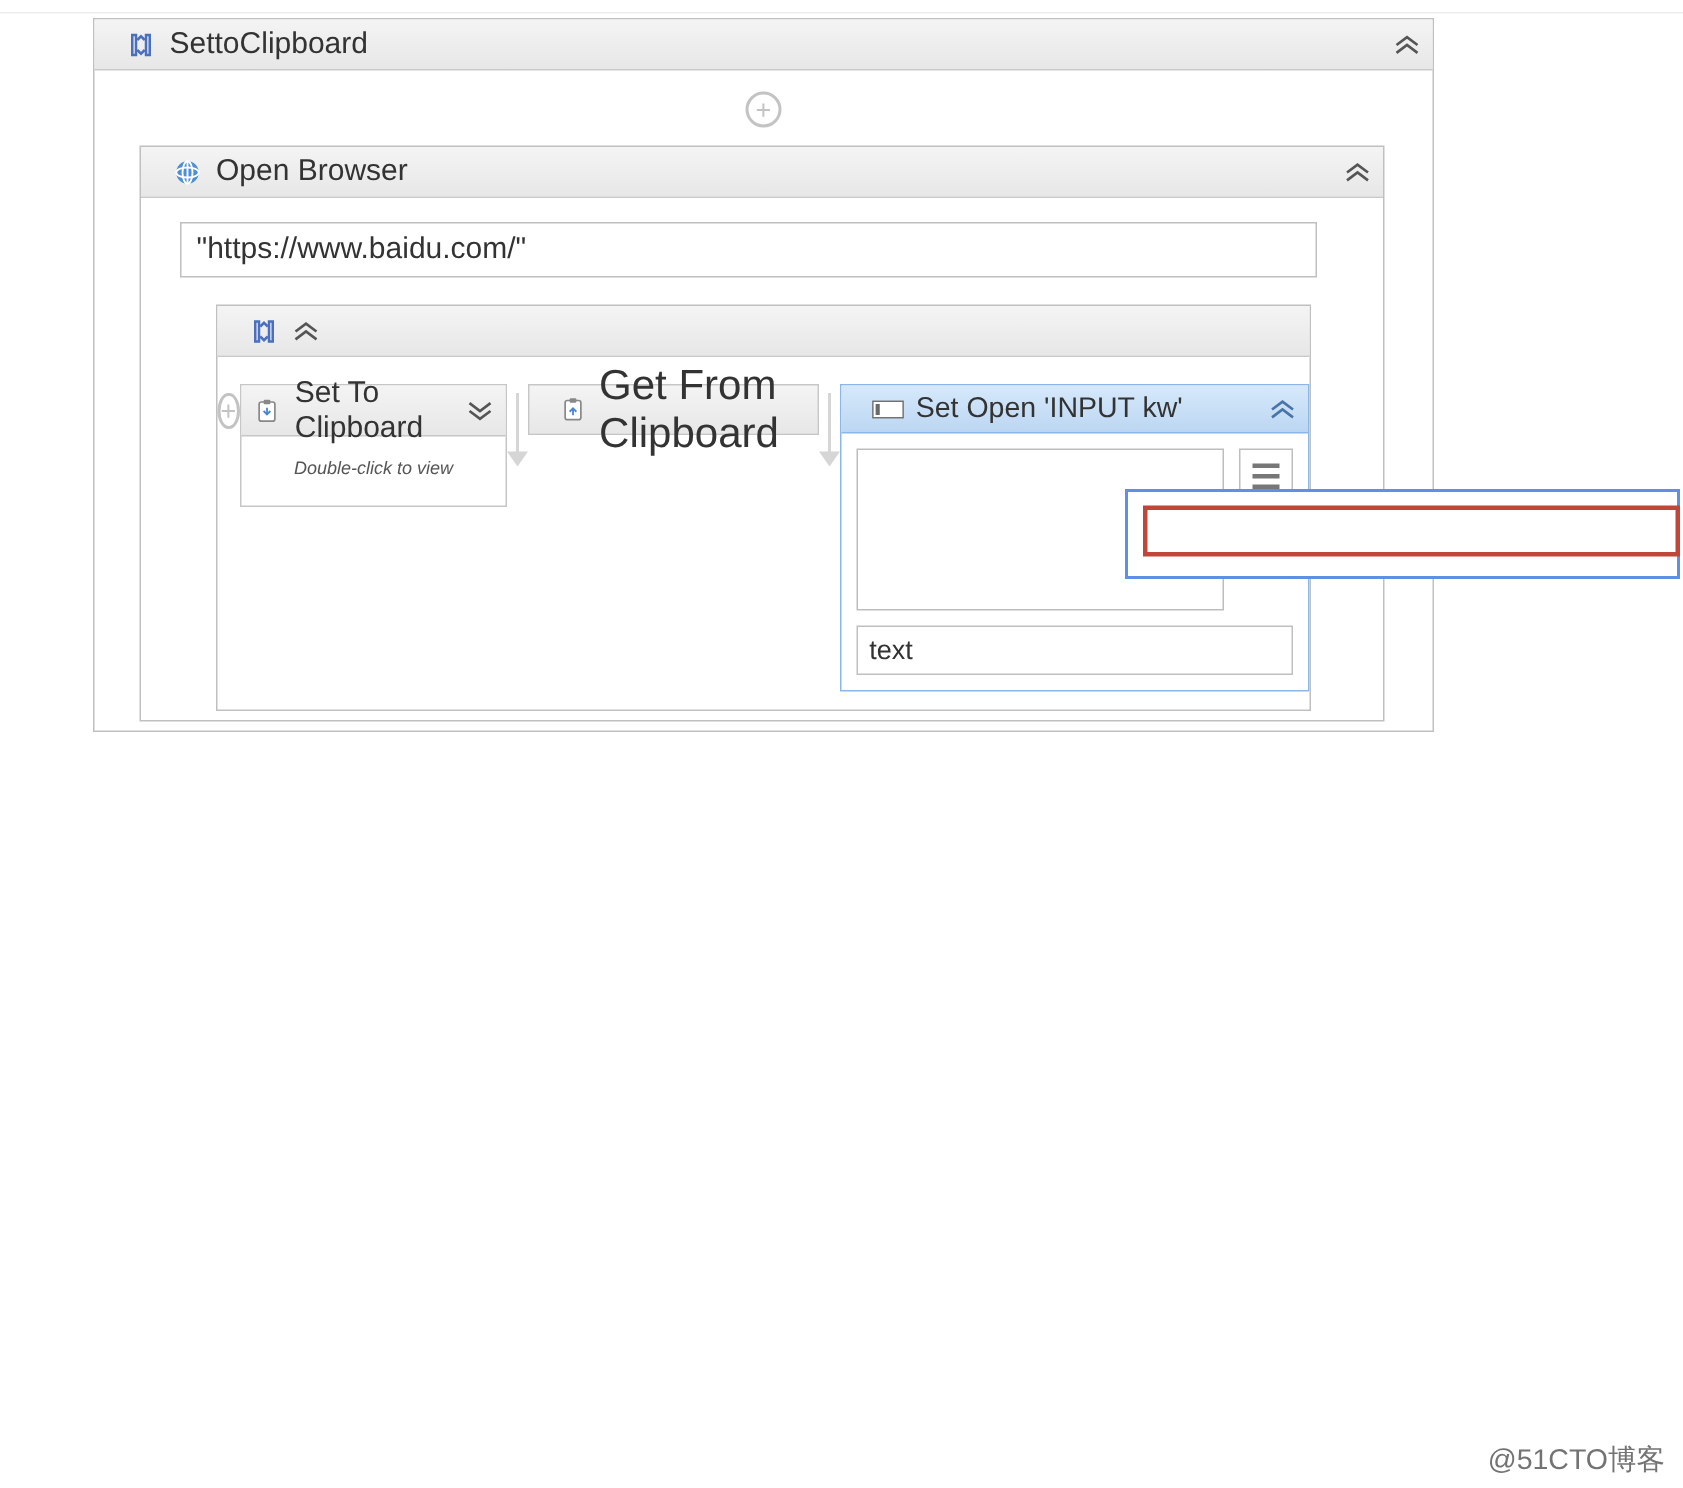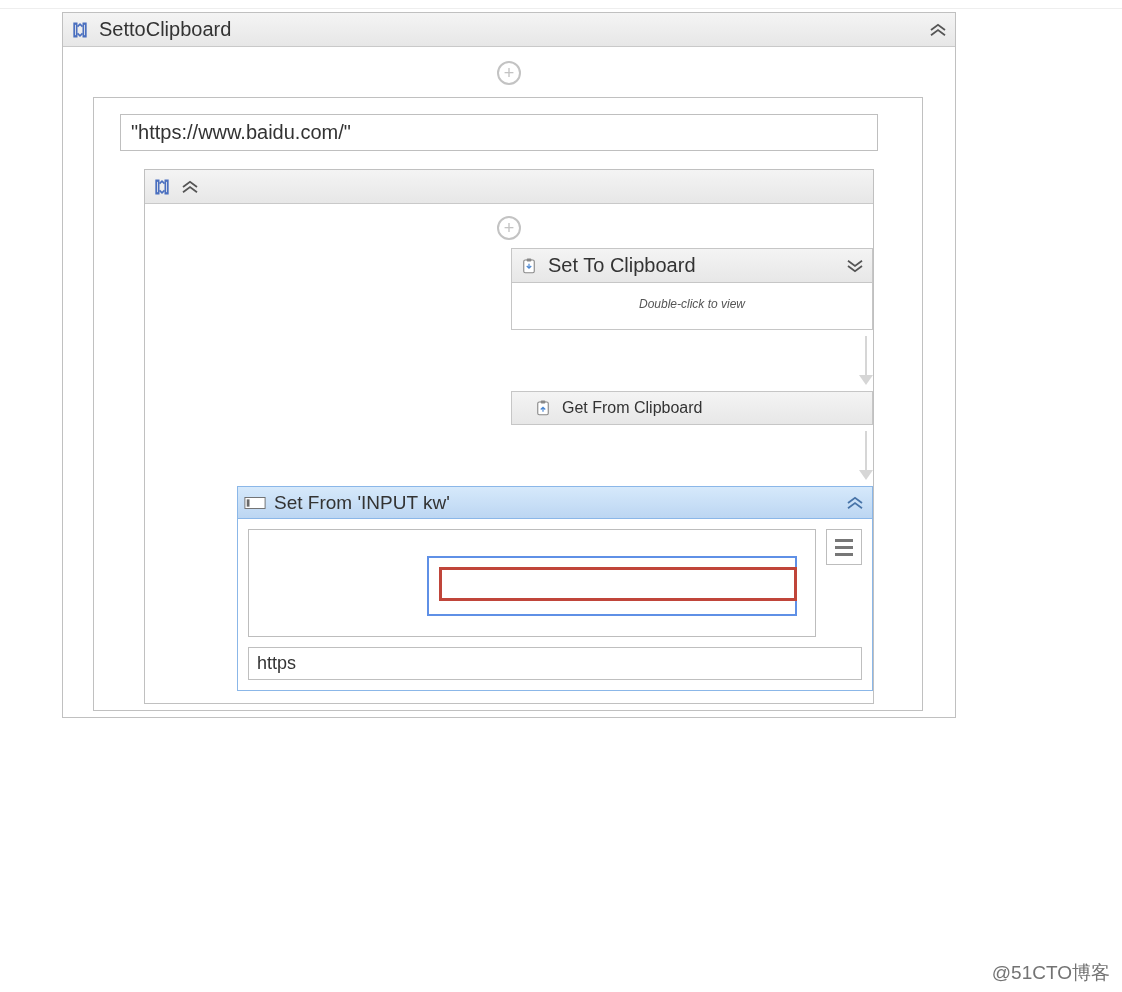--- a/index.html
+++ b/index.html
@@ -1,52 +1,52 @@
 <!DOCTYPE html>
 <html><head>
 <meta charset="utf-8">
 <style>
   * { box-sizing: border-box; margin: 0; padding: 0; font-family: "Segoe UI", "Microsoft YaHei", Arial, sans-serif; }
   body { background: #fff; width: 1122px; height: 992px; padding-top: 12px; color: #333; position: relative; }
   .topline { position:absolute; top:8px; left:0; right:0; border-top:1px solid #eee; }
 
   
   .panel { border: 1px solid #c0c0c0; background:#fff; }
-  .panel-header { background: linear-gradient(#f4f4f4,#e7e7e7); border-bottom:1px solid #c9c9c9; display:flex; align-items:center; gap:8px; padding:4px 8px 4px 6px; font-size:20px; color:#333; height:34px; }
+  .panel-header { background: linear-gradient(#f4f4f4,#e7e7e7); border-bottom:1px solid #c9c9c9; display:flex; align-items:center; gap:8px; padding:4px 8px 4px 20px; font-size:20px; color:#333; height:34px; }
   .panel-header .title { flex:1; }
   .panel-body { padding: 8px 6px 6px 6px; display:flex; flex-direction:column; }
 
   
   .chev-up svg, .chev-down svg { display:block; }
 
   
   .outer-panel { position:absolute; left:62px; top:12px; width:894px; }
   .outer-body { padding-top:6px; }
 
   
   .add-circle { width:24px; height:24px; border:2px solid #c3c3c3; border-radius:50%; display:flex; align-items:center; justify-content:center; color:#c3c3c3; margin:8px auto 12px auto; font-size:18px; font-weight:300; }
   .add-circle::before { content:"+"; line-height:1; }
 
   
   .openbrowser-panel { margin-left:24px; width:830px; }
   .url-box { margin:8px 6px 18px 20px; border:1px solid #bfbfbf; font-size:20px; padding:6px 10px; width:758px; background:#fff; }
 
   
   .do-panel { margin-left:44px; width:730px; }
-  .do-body { display:flex; flex-direction:column; align-items:flex-end; padding:6px 0 0 0; }
+  .do-body { display:flex; flex-direction:row; align-items:flex-start; padding:6px 0 0 0;margin-top:12px; }
   .do-body .add-circle{ margin-top:6px; margin-bottom:8px; }
 
   
   .stc-card { width:362px; border:1px solid #c6c6c6; }
   .stc-head { background:linear-gradient(#f4f4f4,#e7e7e7); border-bottom:1px solid #c6c6c6; display:flex; align-items:center; gap:8px; padding:4px 8px 4px 6px; height:34px; font-size:20px; }
   .stc-head .title { flex:1; }
   .stc-hint { font-style:italic; font-size:12px; color:#555; text-align:center; padding:14px 0 18px 0; }
 
   
-  .gfc-bar { width:362px; border:1px solid #c6c6c6; background:linear-gradient(#f4f4f4,#e7e7e7); display:flex; align-items:center; gap:8px; padding:4px 8px 4px 20px; height:34px; font-size:16px; }
+  .gfc-bar { width:362px; border:1px solid #c6c6c6; background:linear-gradient(#f4f4f4,#e7e7e7); display:flex; align-items:center; gap:8px; padding:4px 8px 4px 20px; height:34px; font-size:28px; }
 
   
   .connector { display:flex; flex-direction:column; align-items:center; margin:6px 0; }
   .connector .stem { width:0; border-left:2px solid #d6d6d6; height:40px; }
   .connector .arrowhead { width:0; height:0; border-left:7px solid transparent; border-right:7px solid transparent; border-top:10px solid #d6d6d6; margin-top:-1px; }
 
   
   .settext-panel { width:636px; border:1px solid #8bb7e8; background:#fff; margin-bottom:12px; }
   .settext-panel .panel-header{ background:linear-gradient(#d6e9fb,#bcd6f2); border-bottom:1px solid #8bb7e8; height:32px; font-size:19px; }
   .settext-panel .panel-body{ padding:10px 10px 10px 10px; }
@@ -86,20 +86,37 @@
           <path d="M2 8 L10 2 L18 8" fill="none" stroke="#555" stroke-width="2"></path>
           <path d="M2 14 L10 8 L18 14" fill="none" stroke="#555" stroke-width="2"></path>
         </svg>
     </span>
   </div>
 
   <div class="panel-body outer-body">
     <div class="add-circle"></div>
 
     <div class="panel openbrowser-panel">
+      <div class="panel-header">
+        <span class="icon">
+          <svg viewBox="0 0 24 24" width="20" height="20">
+              <circle cx="12" cy="12" r="9" fill="#4c8fd6"></circle>
+              <ellipse cx="12" cy="12" rx="9" ry="4" fill="none" stroke="#fff" stroke-width="1.5"></ellipse>
+              <path d="M12 3 v18" stroke="#fff" stroke-width="1.5"></path>
+              <ellipse cx="12" cy="12" rx="4" ry="9" fill="none" stroke="#fff" stroke-width="1.5"></ellipse>
+            </svg>
+        </span>
+        <span class="title">Open Browser</span>
+        <span class="chev-up">
+          <svg viewBox="0 0 20 16" width="18" height="14">
+              <path d="M2 8 L10 2 L18 8" fill="none" stroke="#555" stroke-width="2"></path>
+              <path d="M2 14 L10 8 L18 14" fill="none" stroke="#555" stroke-width="2"></path>
+            </svg>
+        </span>
+      </div>
 
       <div class="panel-body">
         <div class="url-box">"https://www.baidu.com/"</div>
 
         <div class="panel do-panel">
           <div class="panel-header">
             <span class="icon">
               <svg viewBox="0 0 24 24" width="20" height="20">
                   <rect x="5" y="4" width="3" height="16" fill="none" stroke="#4a6fbf" stroke-width="2"></rect>
                   <rect x="16" y="4" width="3" height="16" fill="none" stroke="#4a6fbf" stroke-width="2"></rect>
@@ -160,41 +177,41 @@
             </div>
 
             <div class="settext-panel">
               <div class="panel-header">
                 <span class="icon">
                   <svg viewBox="0 0 24 14" width="22" height="14">
                       <rect x="1" y="1" width="22" height="12" fill="#fff" stroke="#6a6a6a"></rect>
                       <rect x="3" y="3" width="3" height="8" fill="#6a6a6a"></rect>
                     </svg>
                 </span>
-                <span class="title">Set From 'INPUT  kw'</span>
+                <span class="title">Set Open 'INPUT  kw'</span>
                 <span class="chev-up">
                   <svg viewBox="0 0 20 16" width="18" height="14">
                       <path d="M2 8 L10 2 L18 8" fill="none" stroke="#4874a8" stroke-width="2"></path>
                       <path d="M2 14 L10 8 L18 14" fill="none" stroke="#4874a8" stroke-width="2"></path>
                     </svg>
                 </span>
               </div>
               <div class="panel-body">
                 <div class="imgstrip">
                   <div class="imgframe">
                     <div class="blue-sel"></div>
                     <div class="red-sel"></div>
                   </div>
                   <div class="ham">
                     <span></span>
                       <span></span>
                       <span></span>
                   </div>
                 </div>
-                <div class="settext-value">https</div>
+                <div class="settext-value">text</div>
               </div>
             </div>
 
           </div>
         </div>
 
       </div>
     </div>
 
   </div>

